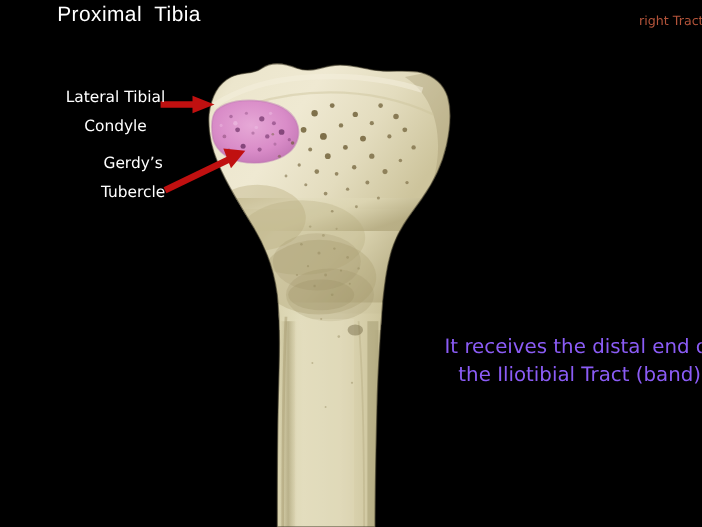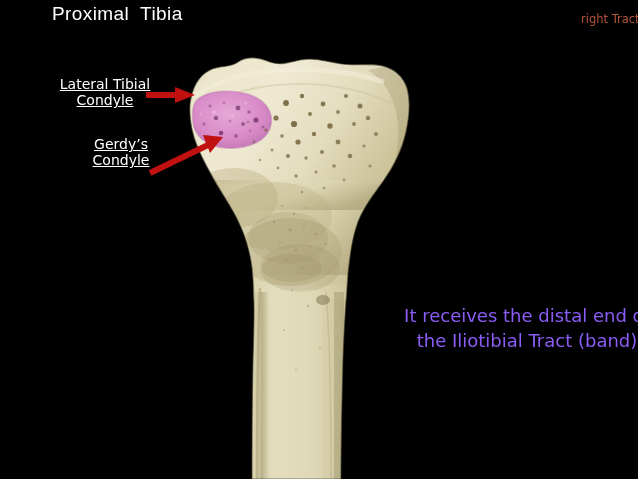--- a/index.html
+++ b/index.html
@@ -35,24 +35,23 @@
     color: #b4543a;
     font-family: "DejaVu Sans", sans-serif;
     font-size: 11.5px;
     white-space: pre;
   }
   .label {
     position: absolute;
     color: #ffffff;
     font-family: "DejaVu Sans", sans-serif;
     font-size: 14px;
-    line-height: 16px;
+    line-height: 26px;
     text-align: center;
     white-space: pre-line;
-    text-decoration: underline;
   }
   #label-lateral {
     left: 4px;
     top: 76px;
     width: 126px;
   }
   #label-gerdys {
     left: 28px;
     top: 136px;
     width: 110px;
@@ -339,19 +338,19 @@
   </svg>
 
   <div class="title">Proximal  Tibia</div>
 
   <div class="corner-note">right Tract</div>
 
   <div class="label" id="label-lateral">Lateral Tibial
 Condyle</div>
 
   <div class="label" id="label-gerdys">Gerdy’s
-Condyle</div>
+Tubercle</div>
 
 
   <div class="para-narrow" id="para-second">It receives the distal end of
 the Iliotibial Tract (band)</div>
 
 </div>
 
 </body></html>

